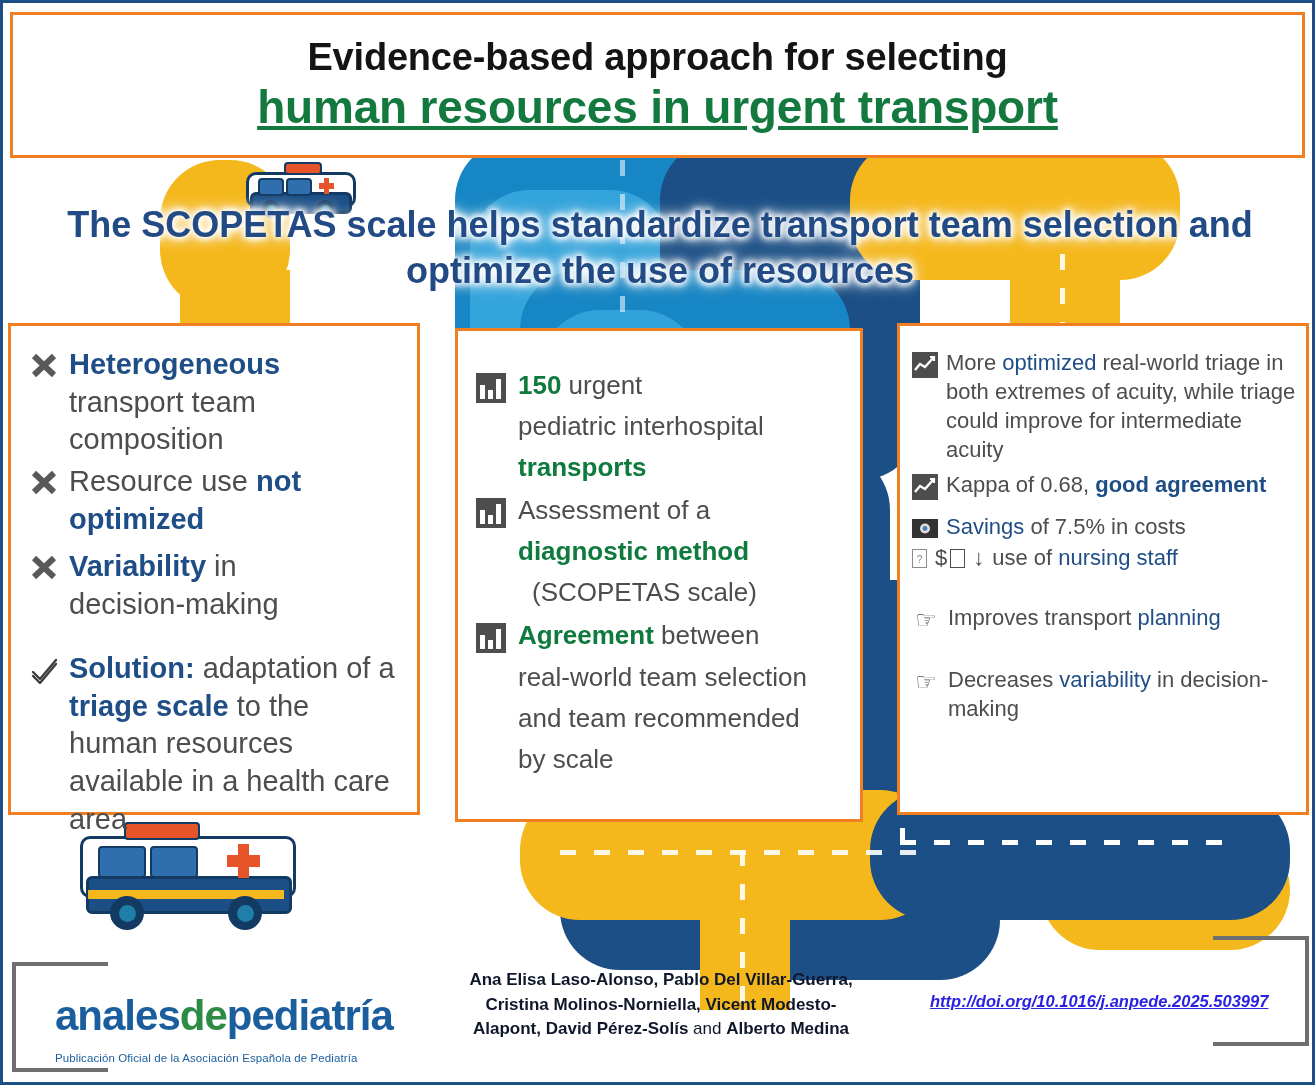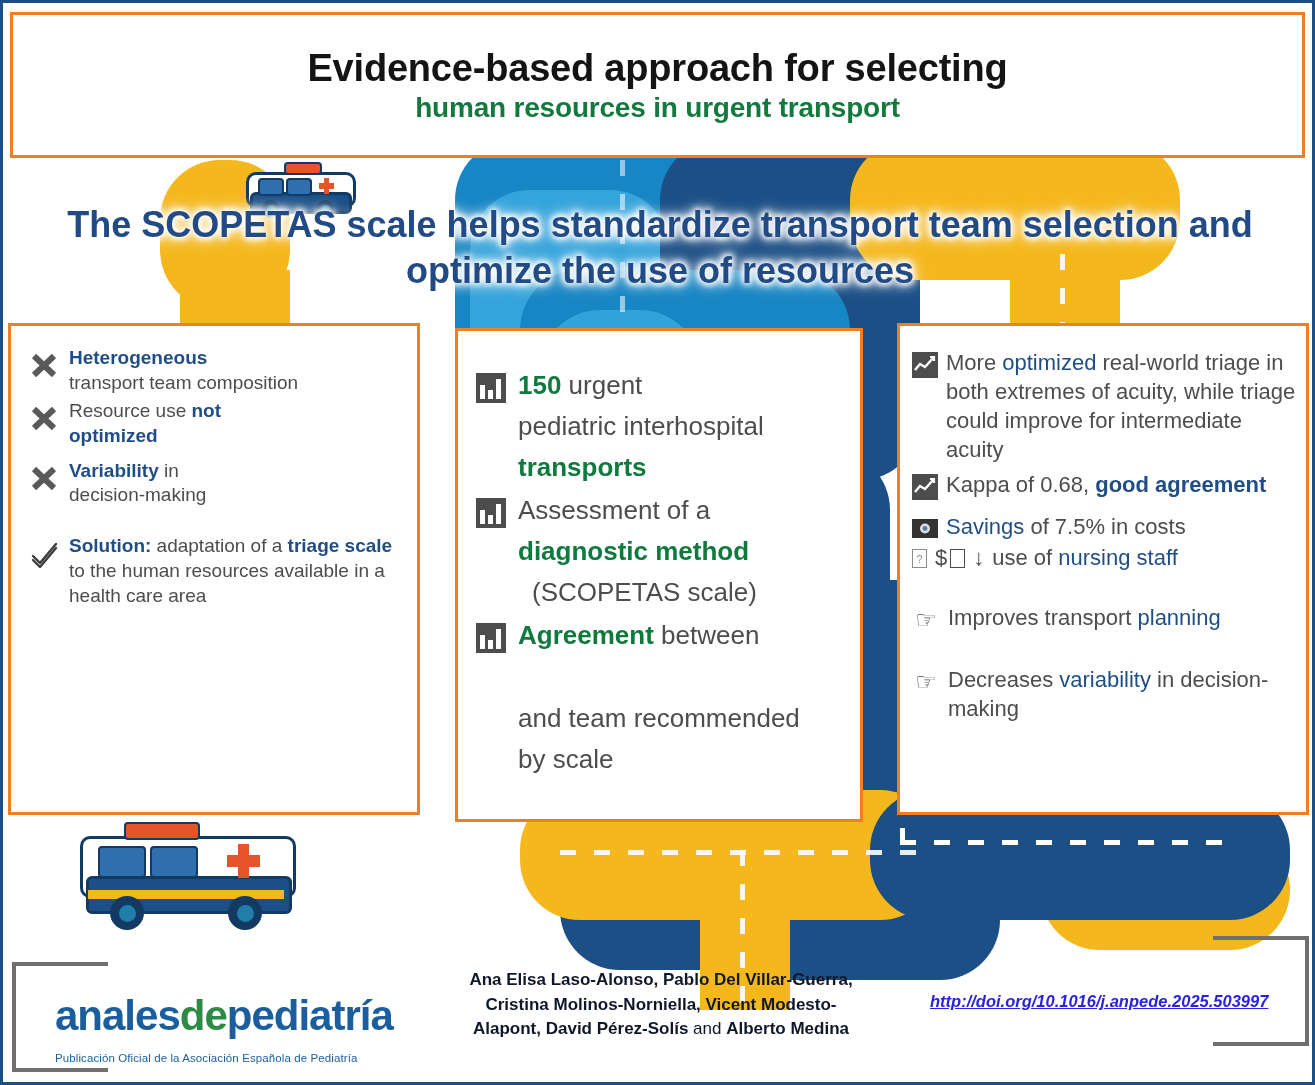--- a/index.html
+++ b/index.html
@@ -31,42 +31,42 @@
 
   
   #outer-frame{position:absolute;left:0;top:0;width:1315px;height:1085px;
      border:3px solid #1b4f86;box-sizing:border-box;z-index:40;pointer-events:none;}
 
   
   #title-box{position:absolute;left:10px;top:12px;width:1295px;height:146px;
      background:#ffffff;border:3px solid #ef7f22;box-sizing:border-box;z-index:20;
      display:flex;flex-direction:column;align-items:center;justify-content:center;}
   #title-line1{font-size:38px;font-weight:bold;color:#141414;letter-spacing:-.2px;line-height:1.18;}
-  #title-line2{font-size:28px;font-weight:bold;color:#13793f;letter-spacing:-.2px;line-height:1.18;}
+  #title-line2{font-size:46px;font-weight:bold;color:#13793f;letter-spacing:-.2px;line-height:1.18;text-decoration:underline;}
 
   
   #subtitle{position:absolute;left:45px;top:202px;width:1230px;z-index:20;
      text-align:center;font-size:36px;font-weight:bold;color:#224a85;line-height:1.28;
      text-shadow:0 0 6px #fff,0 0 6px #fff,0 0 10px #fff,0 0 14px #fff,0 0 18px #fff;}
 
   
   .panel{position:absolute;background:#ffffff;border:3px solid #ef7f22;box-sizing:border-box;z-index:25;}
   #panel-left{left:8px;top:323px;width:412px;height:492px;}
   #panel-mid{left:455px;top:328px;width:408px;height:494px;}
   #panel-right{left:897px;top:323px;width:412px;height:492px;}
 
   .panel-inner{padding:18px 14px 10px 14px;}
   .row{display:flex;align-items:flex-start;margin-bottom:2px;}
   .ic{flex:0 0 auto;display:inline-flex;align-items:center;justify-content:center;}
   .txt{flex:1 1 auto;color:#4d4d4d;}
 
   
   #panel-left .panel-inner{padding:20px 12px 10px 18px;}
   #panel-left .row{margin-bottom:4px;}
-  #panel-left .txt{font-size:19px;line-height:1.30;}
+  #panel-left .txt{font-size:29px;line-height:1.30;}
   .xm{width:30px;height:30px;margin-right:10px;margin-top:4px;}
   .chk{width:30px;height:30px;margin-right:10px;margin-top:6px;}
   .b-blue{color:#1f4e87;font-weight:bold;}
 
   
   #panel-mid .panel-inner{padding:34px 14px 10px 18px;}
   #panel-mid .txt{font-size:26px;line-height:1.58;}
   .barchart{width:30px;height:30px;margin-right:12px;margin-top:8px;flex:0 0 auto;}
   .b-green{color:#0f7a3d;font-weight:bold;}
 
@@ -262,21 +262,21 @@
 
     <div class="row">
       <span class="ic barchart">
         <svg viewBox="0 0 30 30" width="30" height="30">
             <rect x="0" y="0" width="30" height="30" fill="#4d4d4d"></rect>
             <rect x="4" y="12" width="5" height="14" fill="#fff"></rect>
             <rect x="12" y="17" width="5" height="9" fill="#fff"></rect>
             <rect x="20" y="6" width="5" height="20" fill="#fff"></rect>
           </svg>
       </span>
-      <span class="txt"><b class="b-green">Agreement</b><span> between</span><br><br><span>and team recommended</span><br><span>by scale</span></span>
+      <span class="txt"><b class="b-green">Agreement</b><span> between</span><br><span>real-world team selection</span><br><span>and team recommended</span><br><span>by scale</span></span>
     </div>
 
   </div>
 </div>
 
 <div class="panel" id="panel-right">
   <div class="panel-inner">
 
     <div class="row">
       <span class="ic linechart">

